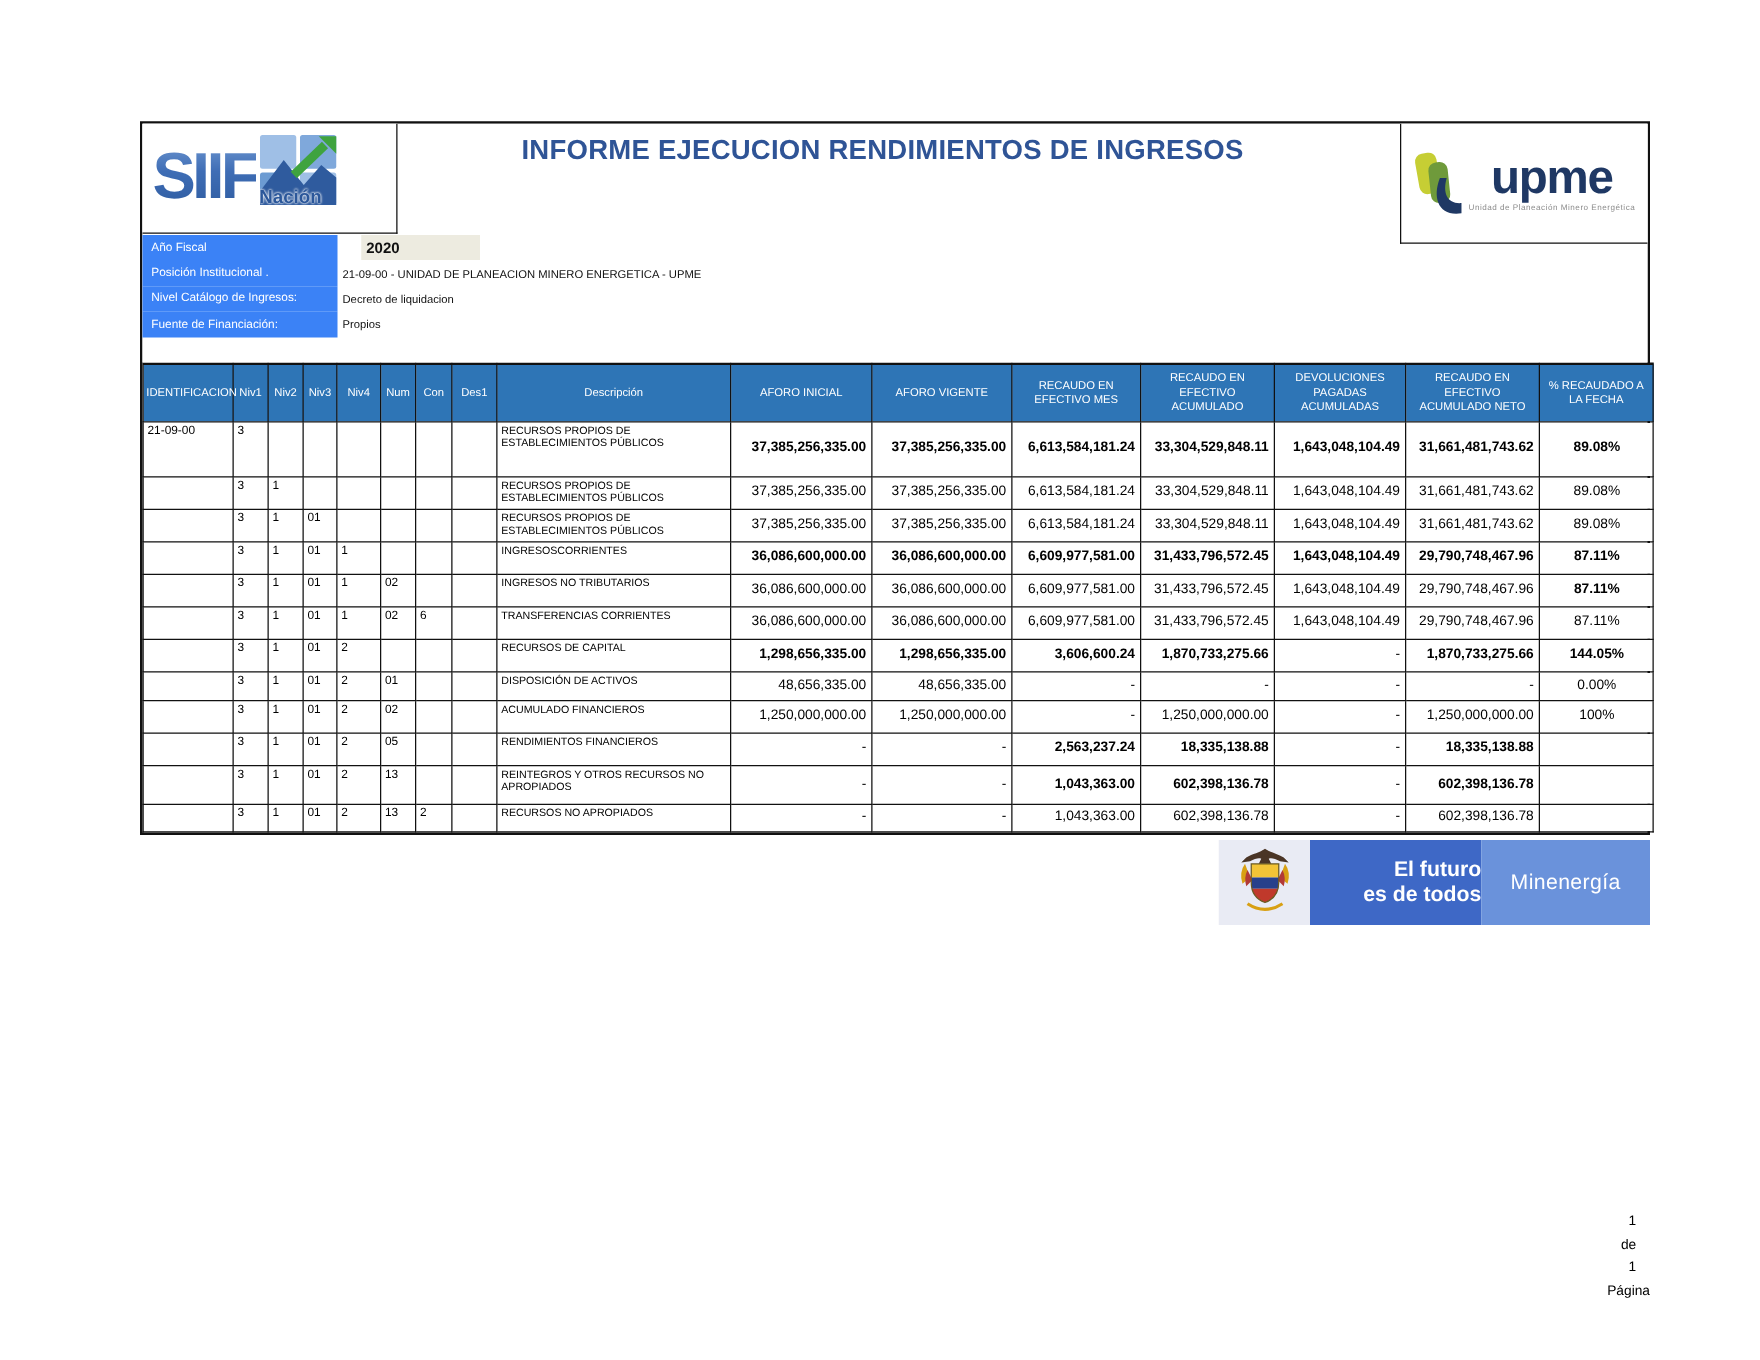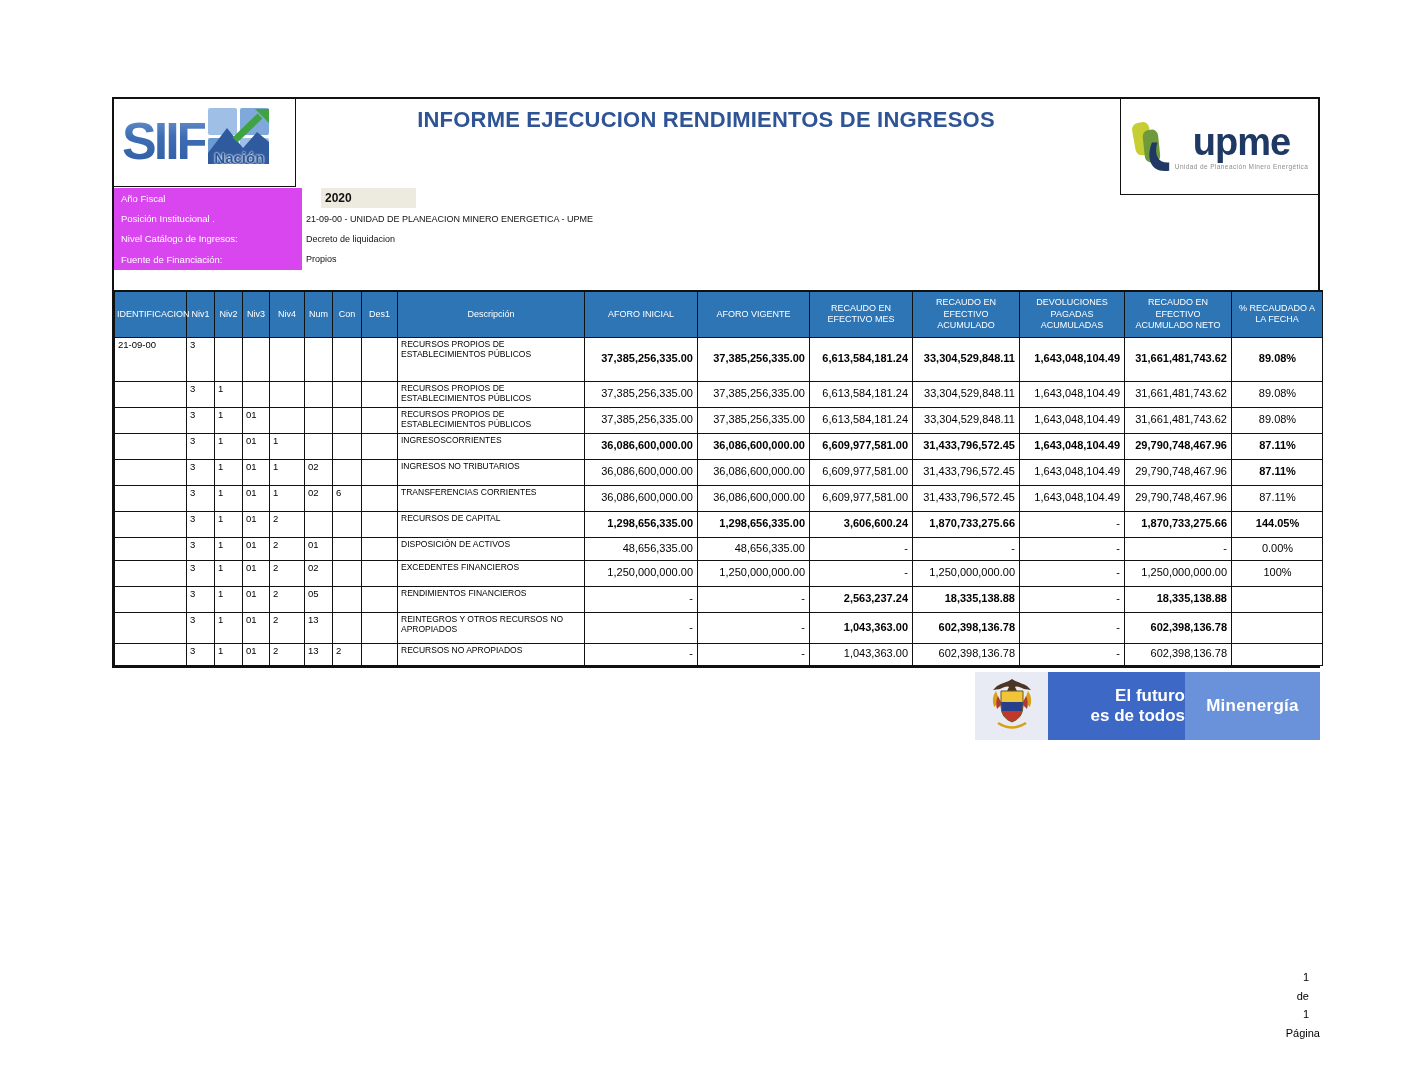--- a/index.html
+++ b/index.html
@@ -12,30 +12,30 @@
   
   .doc {
     position:absolute; left:112px; top:97px; width:1208px;
     border:2px solid #111; background:#fff;
   }
 
   
   .doc-header { position:relative; height:191px; background:#fff; }
 
   .siif-box {
-    position:absolute; left:0; top:0; width:182px; height:88px;
+    position:absolute; left:0; top:0; width:204px; height:88px;
     border-right:1px solid #111; border-bottom:1px solid #111;
     display:flex; align-items:flex-start; padding:6px 13px 0 8px; gap:2px; background:#fff;
   }
   .siif-text {
     font-size:52px; font-weight:900; letter-spacing:-3px; line-height:72px;
     background:linear-gradient(180deg,#7da3d8 0%,#3e6db5 45%,#2b579a 100%);
     -webkit-background-clip:text; background-clip:text; color:transparent;
   }
-  .siif-right { display:flex; flex-direction:column; align-items:center; margin-top:2px; }
+  .siif-right { display:flex; flex-direction:column; align-items:flex-start; margin-top:2px; }
   .siif-nacion {
     font-size:15px; font-weight:800; color:#2b579a; margin-top:-16px;
     text-shadow:0 0 2px #fff, 0 0 2px #fff;
   }
 
   .report-title {
     position:absolute; left:190px; right:210px; top:8px;
     text-align:center; font-size:22px; font-weight:bold; color:#2f5496;
     letter-spacing:0.2px;
   }
@@ -46,21 +46,21 @@
     display:flex; align-items:center; justify-content:center; gap:4px; padding:4px;
   }
   .upme-col { display:flex; flex-direction:column; align-items:center; }
   .upme-text { font-size:38px; font-weight:800; color:#1f3864; line-height:38px; letter-spacing:-1px; }
   .upme-tagline { font-size:6.5px; color:#8c8c8c; letter-spacing:0.4px; margin-top:2px; white-space:nowrap; }
 
   
   .info { position:absolute; left:0; top:89px; width:700px; }
   .info-row { display:flex; height:20.4px; }
   .info-label {
-    width:188px; background:#d946ef; color:#fff; font-size:9.5px;
+    width:156px; background:#3b82f6; color:#fff; font-size:9.5px;
     display:flex; align-items:center; padding-left:7px; flex-shrink:0;
   }
   .info-value { font-size:9px; color:#111; display:flex; align-items:center; padding-left:4px; }
   .info-value.beige { background:#edebe0; width:95px; font-weight:bold; font-size:12px;margin-left:19px; }
 
   
   table.report-table {
     width:100%; border-collapse:collapse; table-layout:fixed;
     border-top:2px solid #111;
   }
@@ -85,21 +85,21 @@
   .report-table td.b { font-weight:bold; }
 
   
   .gov-banner { position:absolute; left:975px; top:672px; height:68px; display:flex; }
   .coat-panel { width:73px; background:#e9ebf4; display:flex; align-items:center; justify-content:center; }
   .futuro {
     width:137px; background:#3e68c6; color:#fff; font-weight:bold; font-size:17px;
     line-height:1.15; display:flex; flex-direction:column; justify-content:center; padding-left:18px;align-items:flex-end;
   }
   .minenergia {
-    width:135px; background:#6a92db; color:#fff; font-size:17px; font-weight:700;
+    width:135px; background:#6a92db; color:#fff; font-size:17px; font-weight:400;
     display:flex; align-items:center; justify-content:center; letter-spacing:0.3px;
   }
 
   
   .page-indicator {
     position:absolute; right:88px; top:968px; width:70px;
     text-align:right; font-size:11px; line-height:18.5px; color:#000;
   }
   .page-indicator .ind { padding-right:11px; }
 </style>
@@ -349,21 +349,21 @@
           </tr>
           <tr>
             <td></td>
             <td>3</td>
             <td>1</td>
             <td>01</td>
             <td>2</td>
             <td>02</td>
             <td></td>
             <td></td>
-            <td>EXCEDENTES FINANCIEROS</td>
+            <td>ACUMULADO FINANCIEROS</td>
             <td>1,250,000,000.00</td>
             <td>1,250,000,000.00</td>
             <td>-</td>
             <td>1,250,000,000.00</td>
             <td>-</td>
             <td>1,250,000,000.00</td>
             <td>100%</td>
           </tr>
           <tr>
             <td></td>

